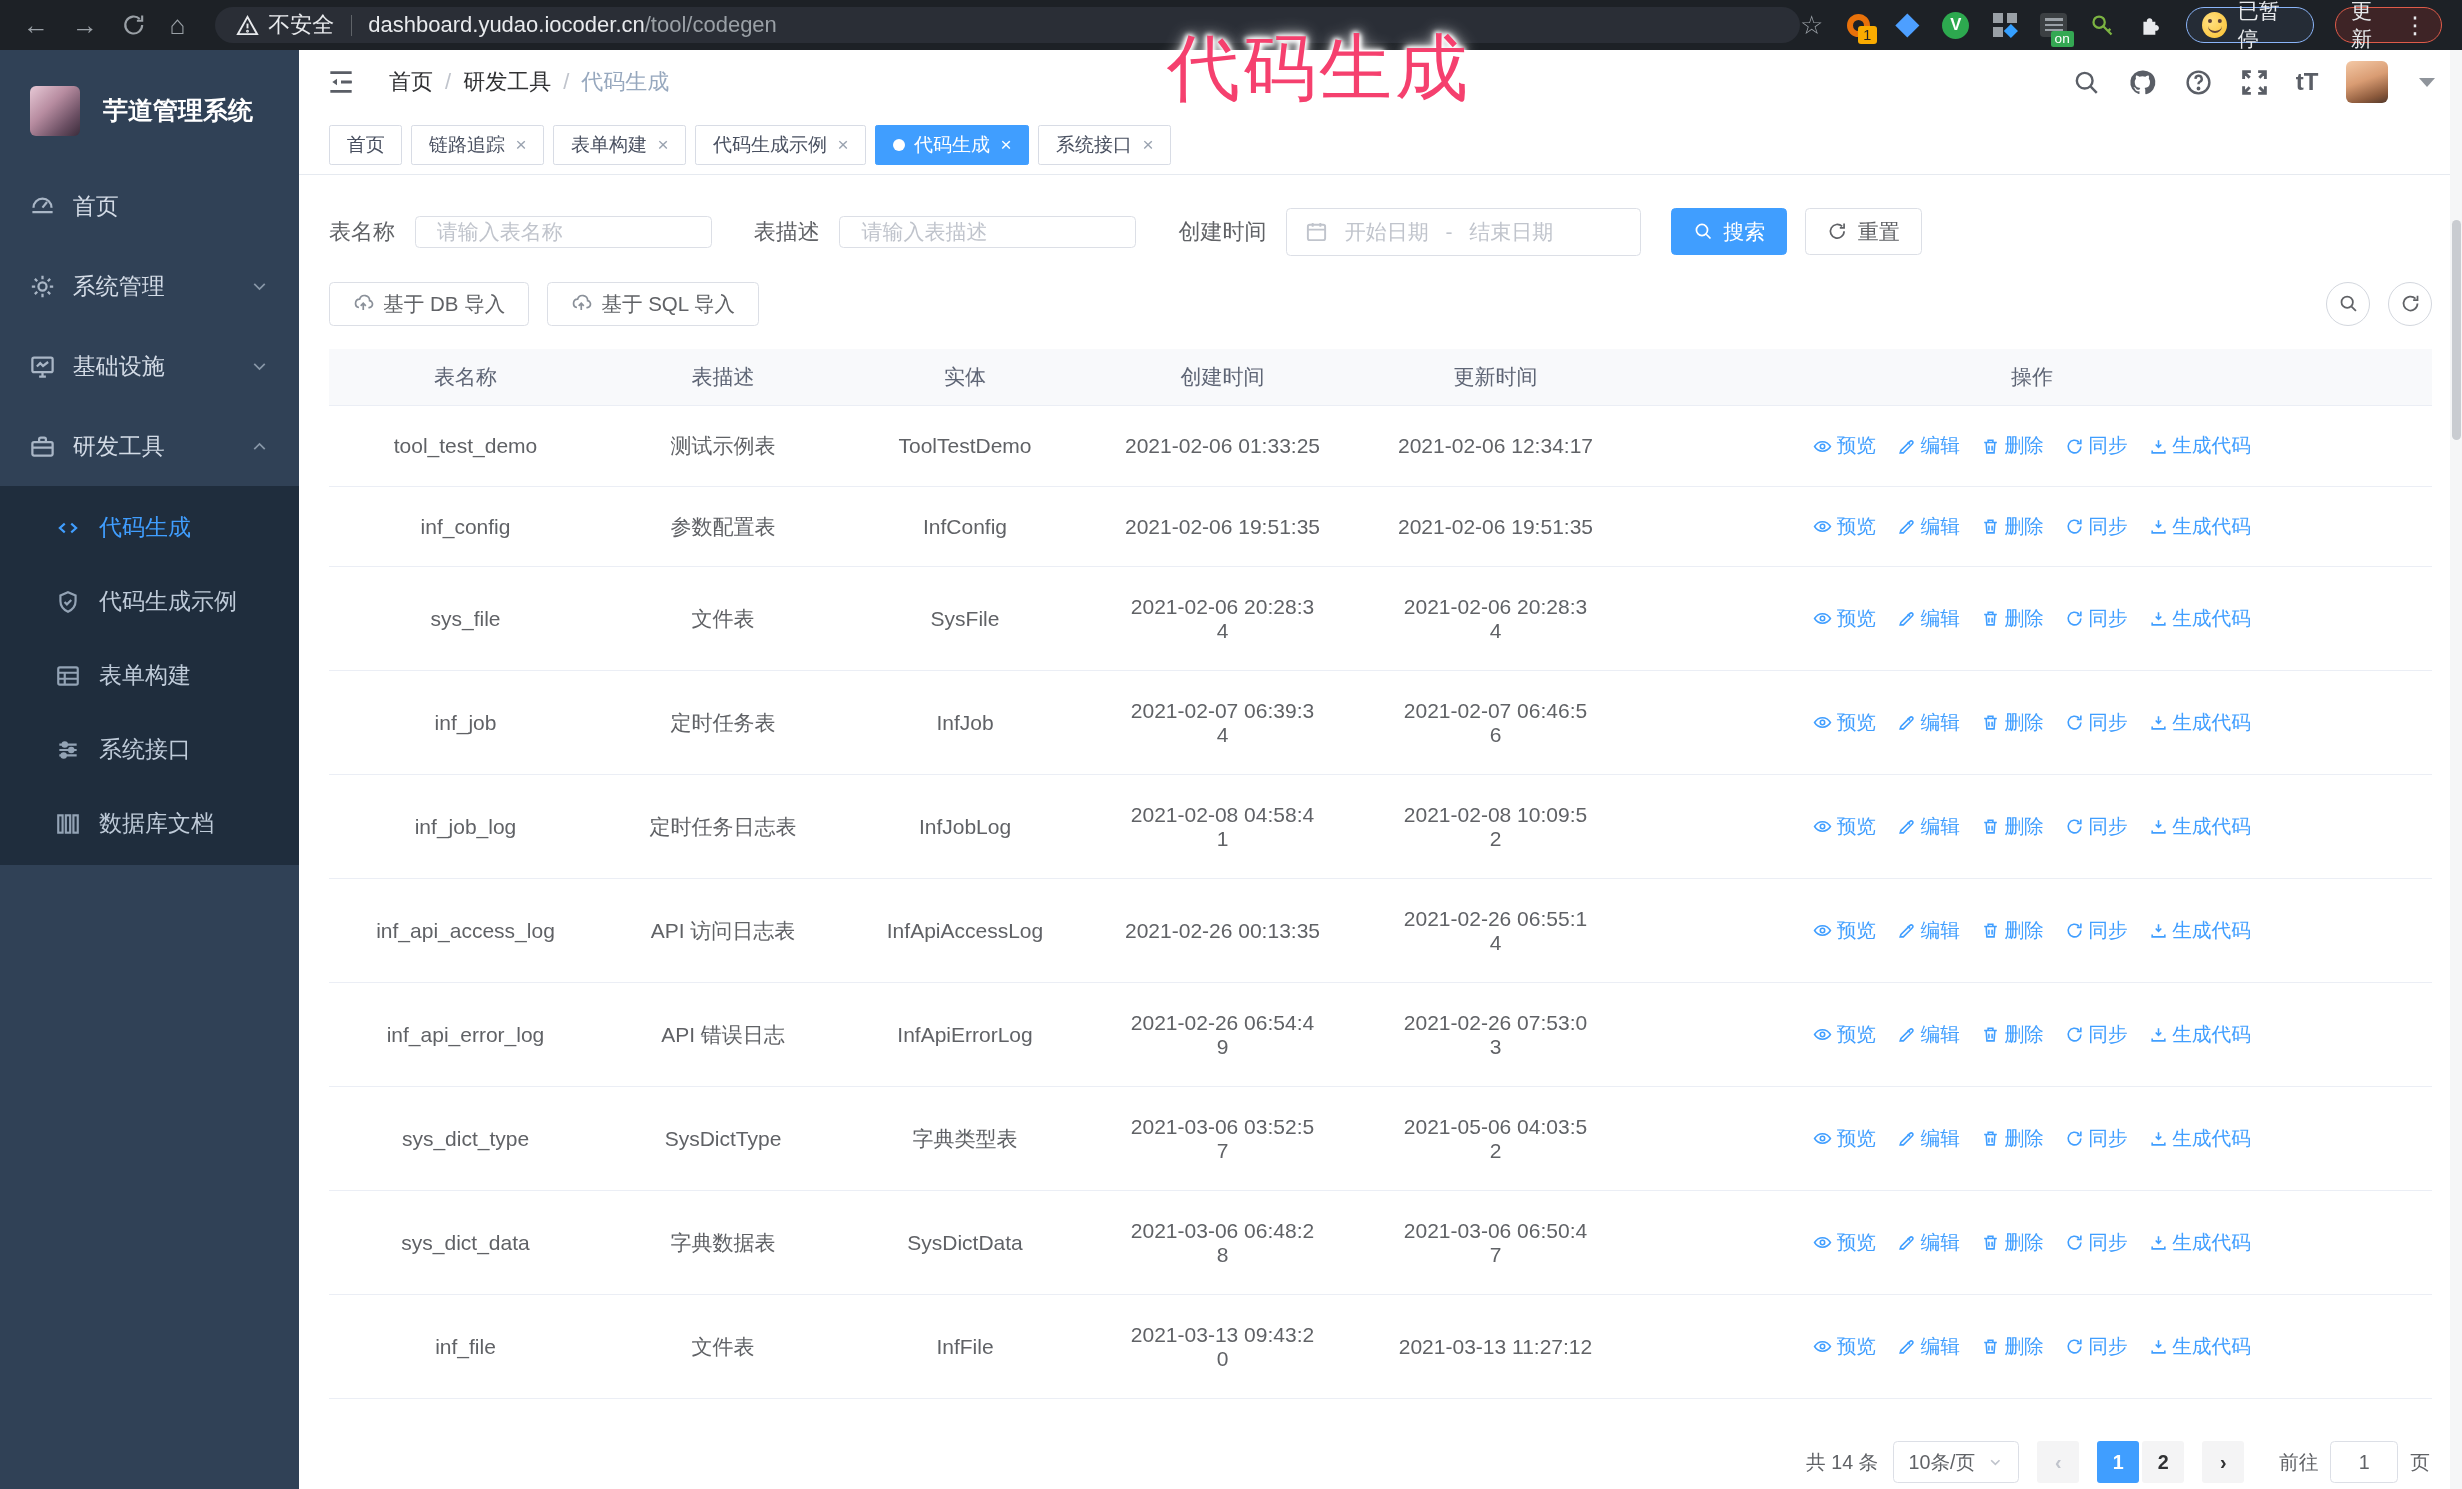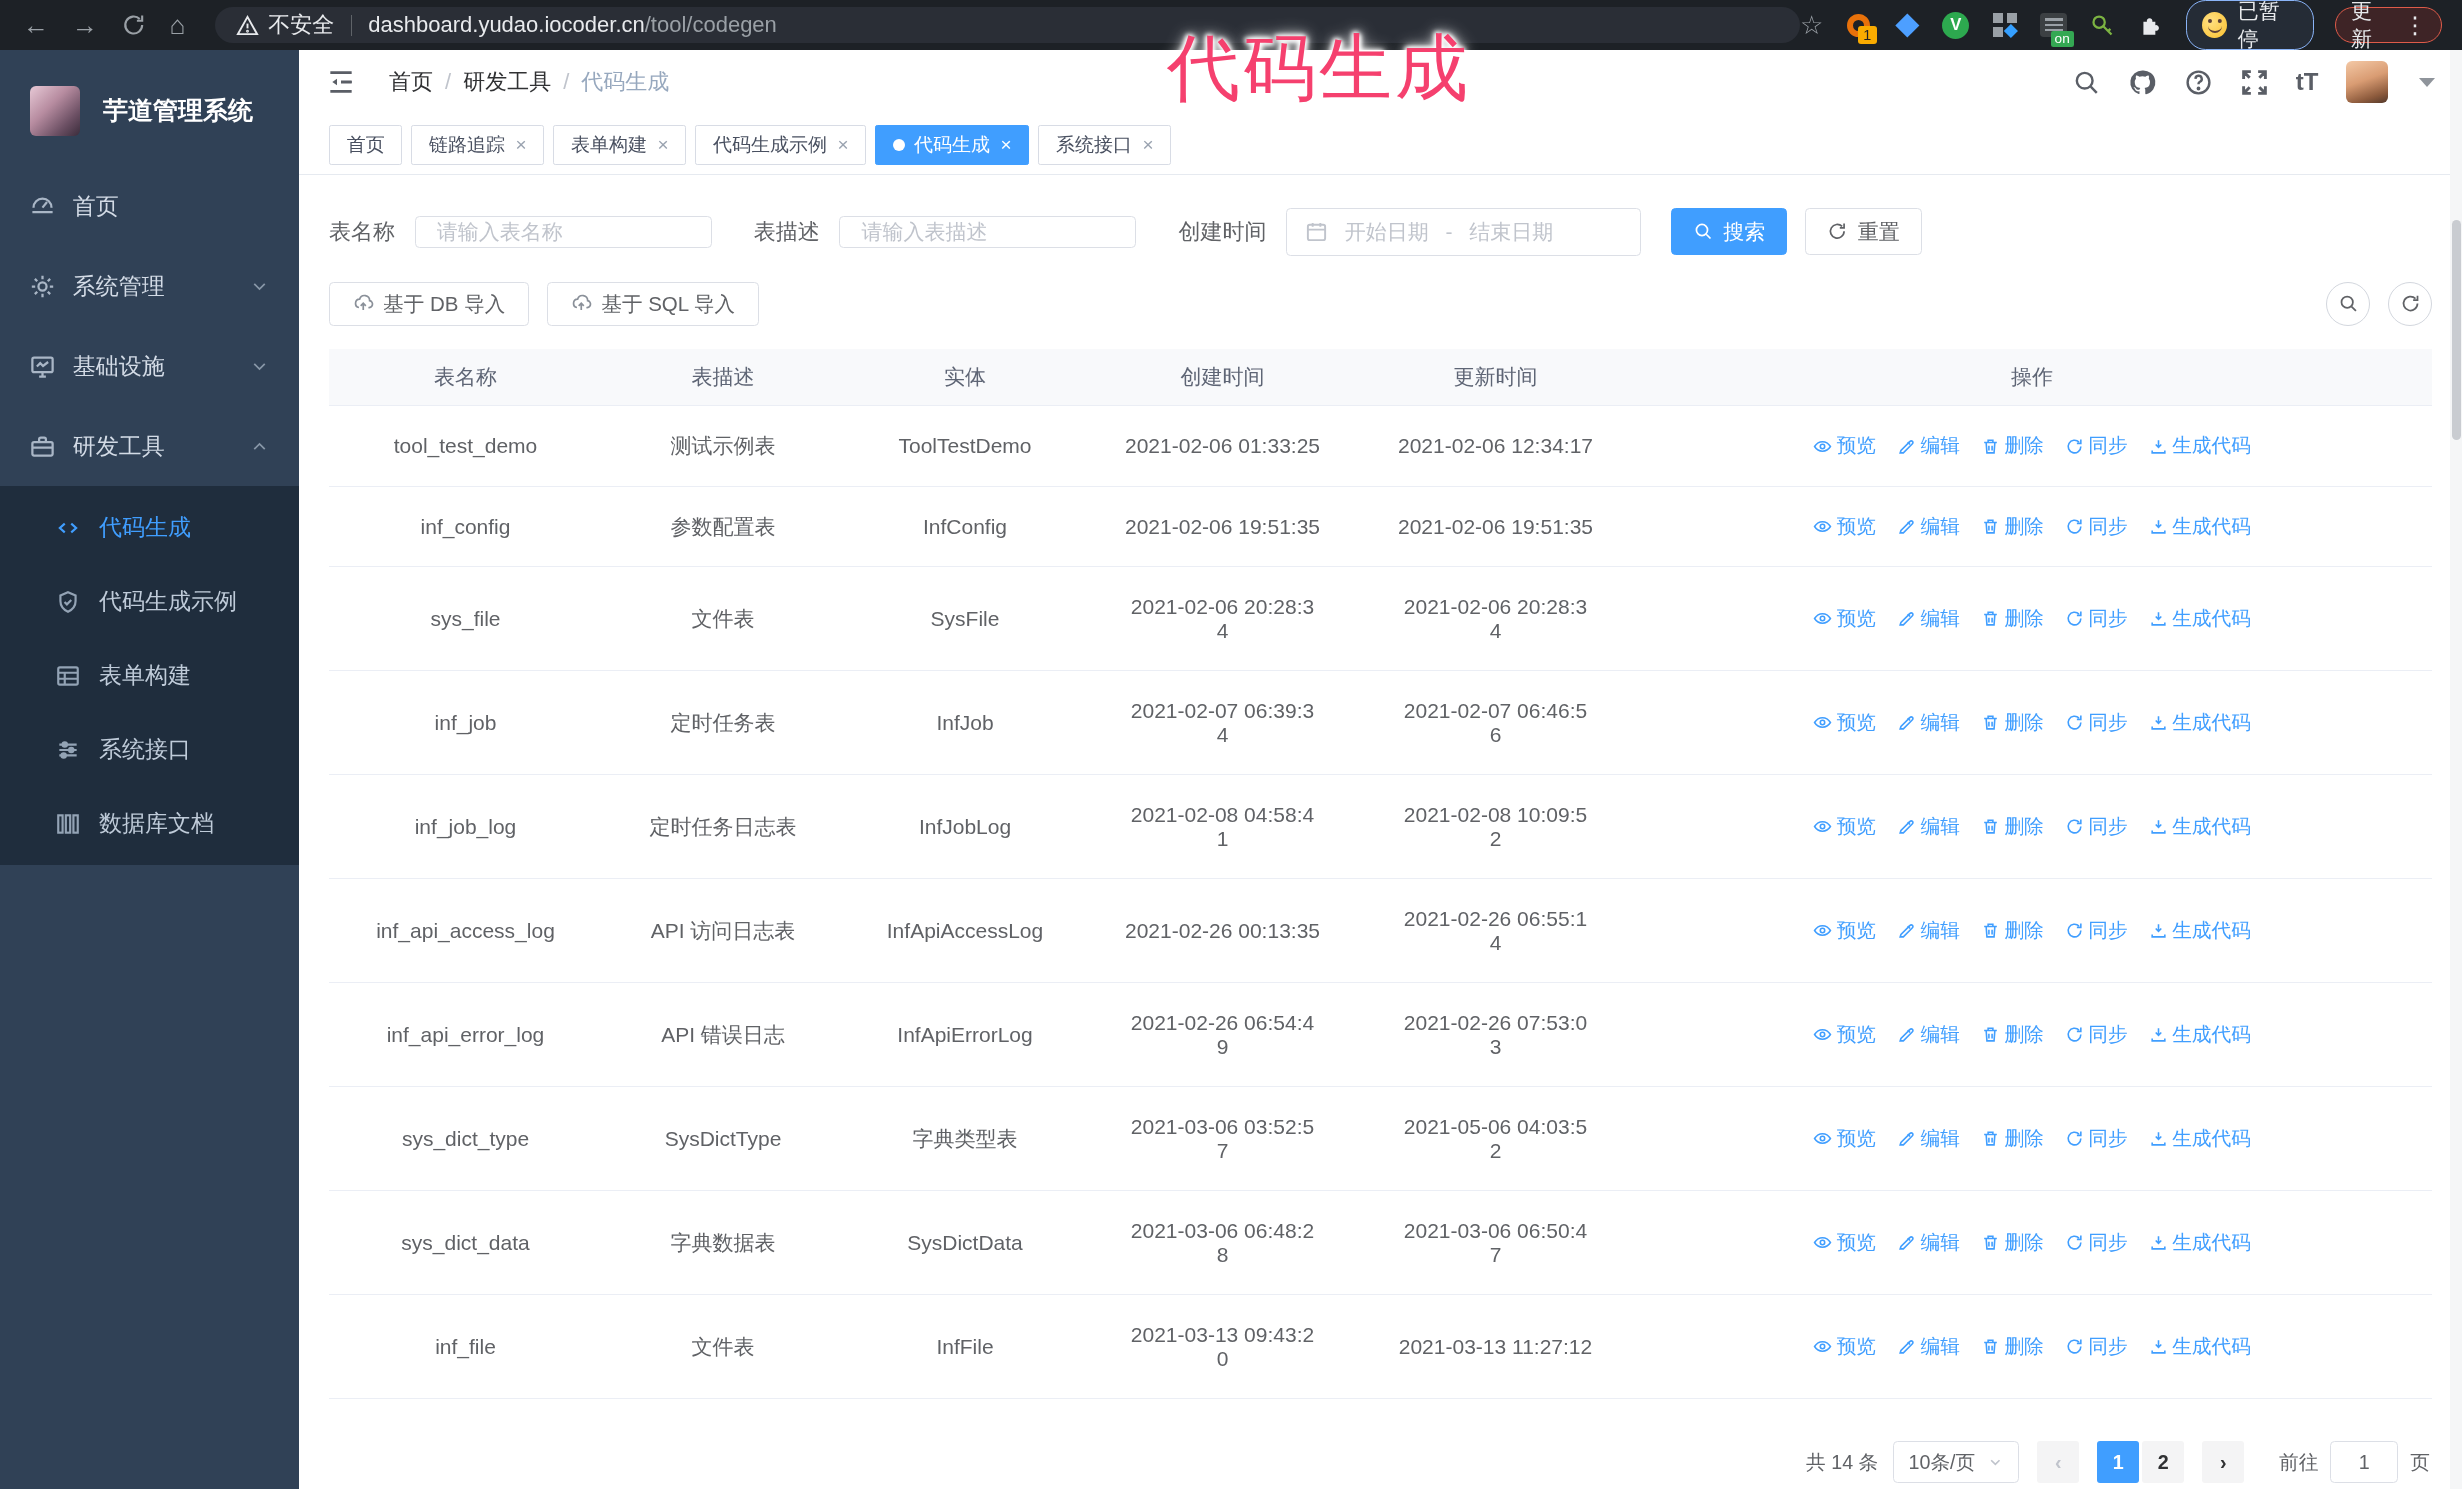--- a/index.html
+++ b/index.html
@@ -27,21 +27,21 @@
   .ext-grid { position:relative; width:24px; height:24px; }
   .ext-grid i { position:absolute; width:9.8px; height:9.8px; background:#9aa0a6; }
   .ext-grid i:nth-child(1){left:0;top:0}.ext-grid i:nth-child(2){right:0;top:0}.ext-grid i:nth-child(3){left:0;bottom:0}
   .ext-grid em { position:absolute; right:0.8px; bottom:0.8px; width:9.8px; height:9.8px; background:#35a0ff; transform:rotate(45deg); }
   .ext-dark { position:relative; width:27px; height:24px; background:#3c4043; border-radius:3.8px; }
   .ext-dark i { position:absolute; left:4.5px; right:4.5px; height:2.3px; background:#9aa0a6; }
   .ext-dark i:nth-child(1){top:5.3px}.ext-dark i:nth-child(2){top:10.6px}.ext-dark i:nth-child(3){top:16px}
   .ext-badge-on { position:absolute; right:-6px; bottom:-7.6px; background:#34a853; color:#fff; font-size:13.6px; padding:0.8px 3.8px; border-radius:2.3px; }
   .ext-key { width:27px; height:27px; color:#7cb342; }
   .ext-puzzle { width:26px; height:26px; color:#e8eaed; }
-  .pill-paused { height:50px; border:1.5px solid #8ab4f8; border-radius:19.7px; display:flex; align-items:center; gap:10.6px; padding:0 15px; background:rgba(138,180,248,.08); color:#e8eaed; font-size:21px; }
+  .pill-paused { height:36px; border:1.5px solid #8ab4f8; border-radius:19.7px; display:flex; align-items:center; gap:10.6px; padding:0 15px; background:rgba(138,180,248,.08); color:#e8eaed; font-size:21px; }
   .emoji { position:relative; width:26px; height:26px; border-radius:50%; background:radial-gradient(circle at 35% 35%, #ffe082, #fbc02d); }
   .emoji:before { content:""; position:absolute; left:6px; top:6.8px; width:3.8px; height:3.8px; border-radius:50%; background:#5d4037; box-shadow:9.8px 0 0 #5d4037; }
   .emoji:after { content:""; position:absolute; left:6px; top:11.4px; width:13.6px; height:7.6px; border-bottom:2.3px solid #5d4037; border-radius:0 0 13.6px 13.6px; }
   .pill-update { height:36px; border:1.5px solid #df5b49; border-radius:19.7px; display:flex; align-items:center; gap:13.6px; padding:0 15px; background:rgba(217,48,37,.18); color:#e8eaed; font-size:21px; }
   .dots-v { font-size:23px; color:#e8eaed; letter-spacing:0; }
 
   
   .annotation { position:absolute; left:1167px; top:19.7px; z-index:20; font-size:73px; font-weight:500; letter-spacing:3px;
     text-shadow:0 0 6px #fff,0 0 10.6px #fff,0 0 16.7px #fff,1.5px 1.5px 4.5px #fff,-1.5px -1.5px 4.5px #fff; }
 

